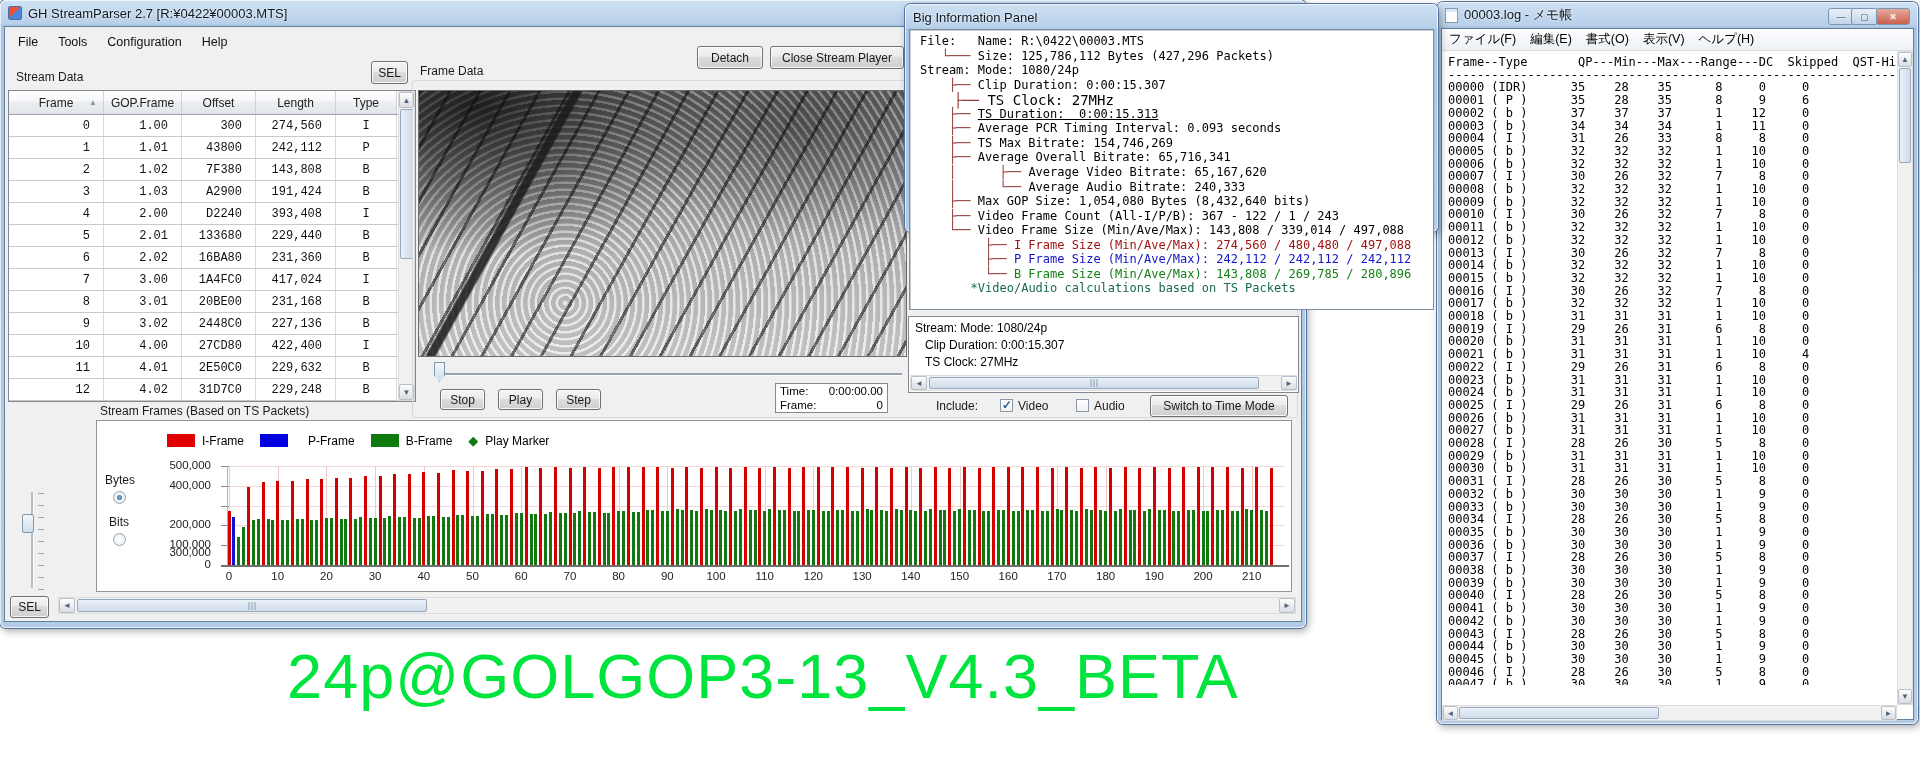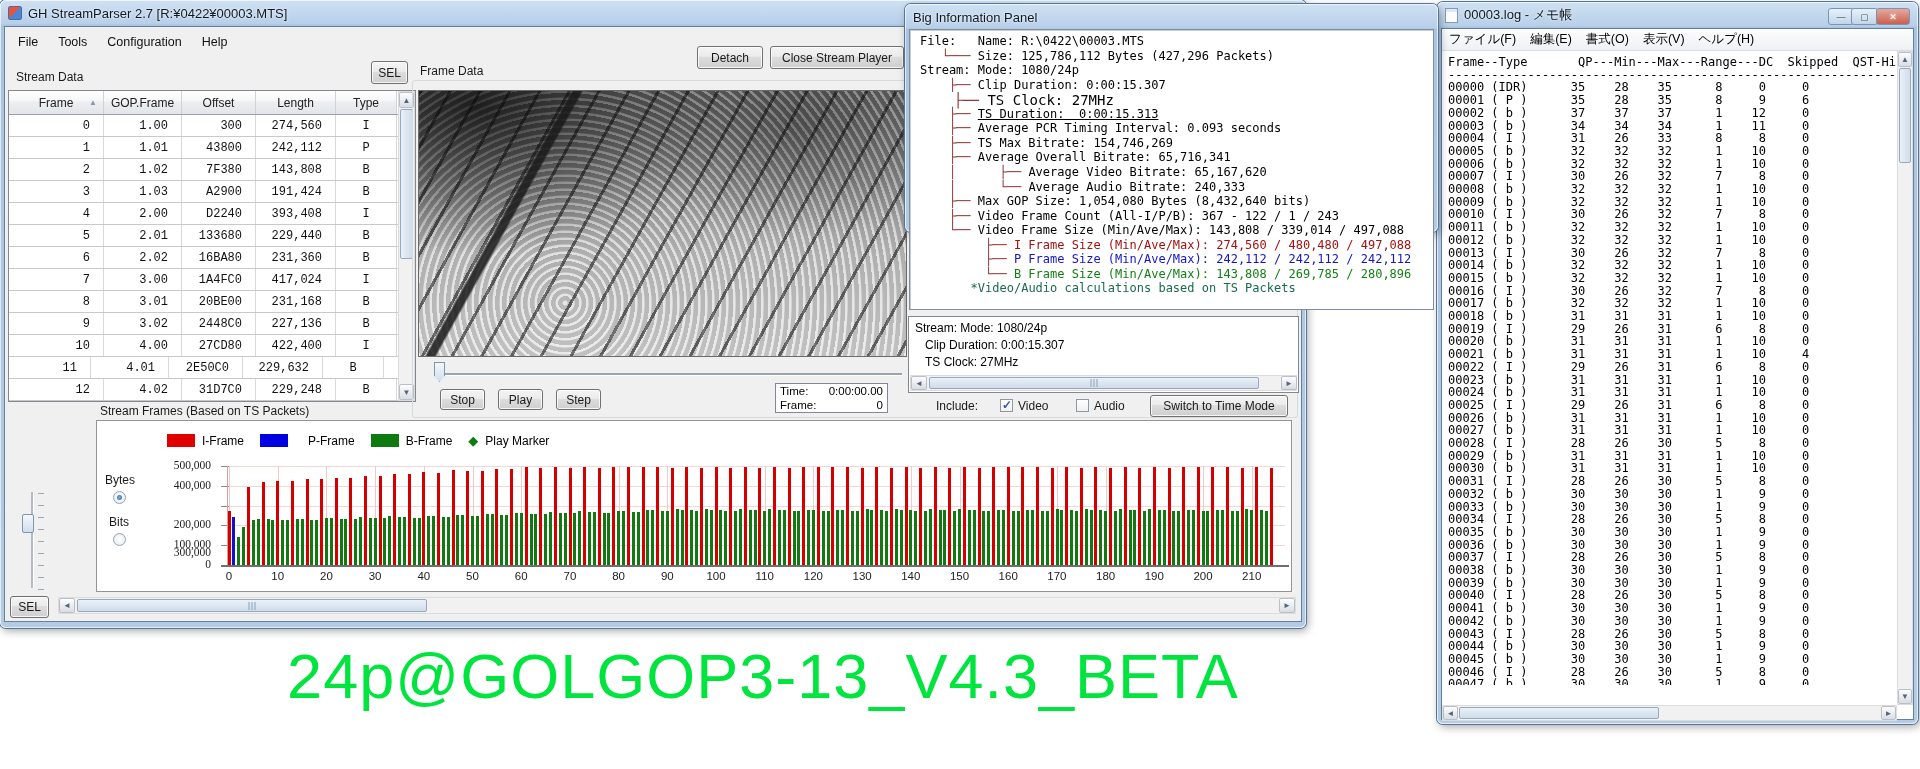--- a/index.html
+++ b/index.html
@@ -52,21 +52,21 @@
           display:flex; gap:2px; }
   .grip i { display:block; width:1px; height:8px; background:#8ba0b8; }
 
   
   #chart-box { position:absolute; left:96px; top:420px; width:1196px; height:172px;
                background:#fff; border:1px solid #949494; }
   .bar { position:absolute; width:3px; }
   .gridv { position:absolute; width:1px; background:#f0caca; }
   .gridh { position:absolute; height:1px; background:#f3d6d6; }
   .xtick-label, .ytick-label { position:absolute; font-size:11.5px; color:#222; }
-  .ytick-label { width:70px; text-align:right;font-family:Liberation Serif, serif; }
+  .ytick-label { width:70px; text-align:right; }
 
   .radio { position:absolute; width:13px; height:13px; border-radius:50%;
            border:1px solid #93a3b3; background:radial-gradient(#ffffff,#e6e9ec); }
   .radio.sel::after { content:""; position:absolute; inset:3px; border-radius:50%;
            background:radial-gradient(#7fb2de,#2c5f93); }
   .cb { position:absolute; width:13px; height:13px; border:1px solid #8a98a8;
         background:linear-gradient(#fff,#f0f0f0); }
   .cb.checked::after { content:"✓"; position:absolute; left:1px; top:-2px; font-size:12px;
         font-weight:bold; color:#2b5c9b; }
 
@@ -202,21 +202,21 @@
             <div class="td center" style="width: 61px;">B</div>
           </div>
           <div class="trow">
             <div class="td" style="width: 95px;">10</div>
             <div class="td" style="width: 78px;">4.00</div>
             <div class="td" style="width: 74px;">27CD80</div>
             <div class="td" style="width: 80px;">422,400</div>
             <div class="td center" style="width: 61px;">I</div>
           </div>
           <div class="trow">
-            <div class="td" style="width: 82px;">11</div>
+            <div class="td" style="width: 95px;">11</div>
             <div class="td" style="width: 78px;">4.01</div>
             <div class="td" style="width: 74px;">2E50C0</div>
             <div class="td" style="width: 80px;">229,632</div>
             <div class="td center" style="width: 61px;">B</div>
           </div>
           <div class="trow">
             <div class="td" style="width: 95px;">12</div>
             <div class="td" style="width: 78px;">4.02</div>
             <div class="td" style="width: 74px;">31D7C0</div>
             <div class="td" style="width: 80px;">229,248</div>

